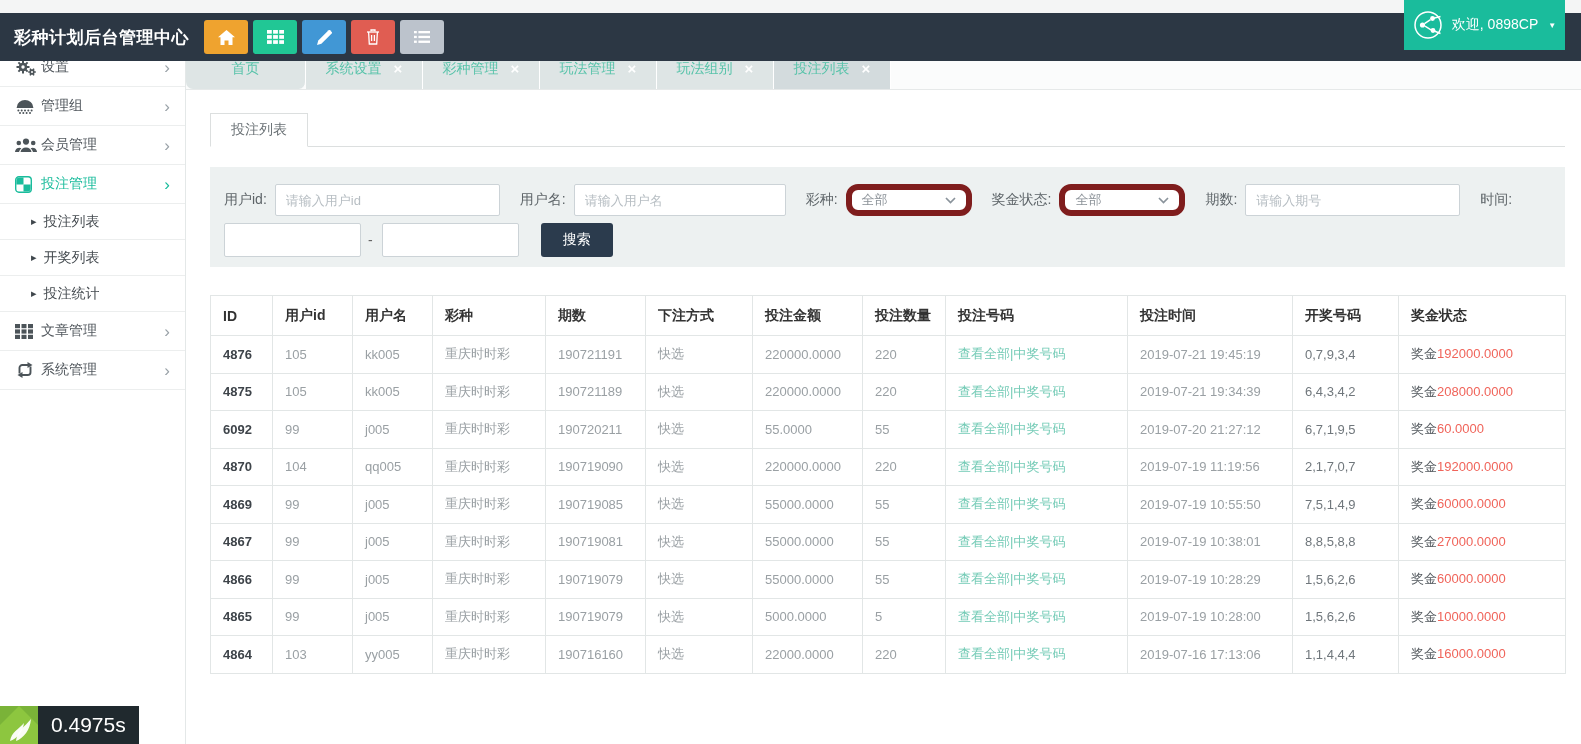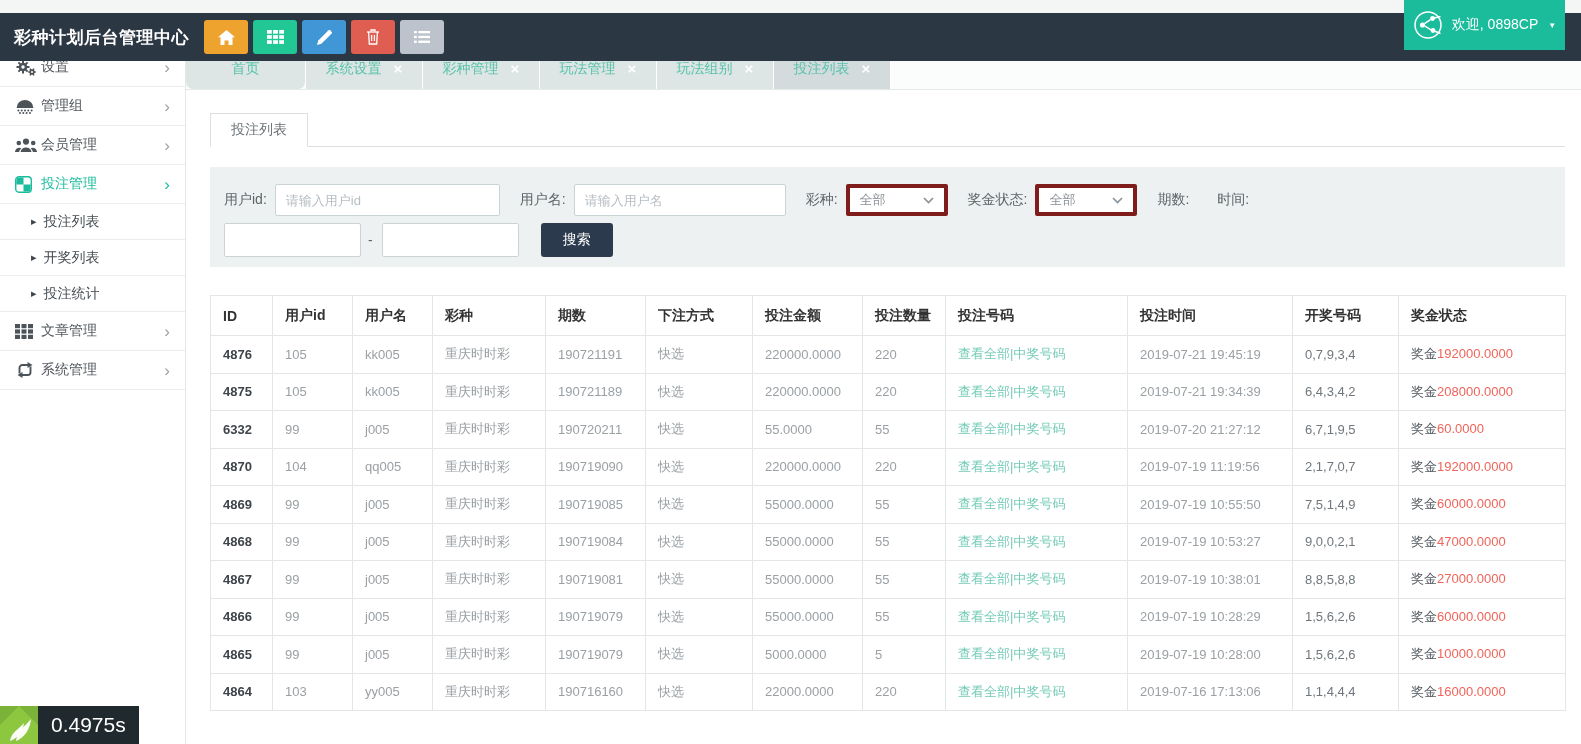--- a/index.html
+++ b/index.html
@@ -38,21 +38,21 @@
   .content { position:absolute; left:186px; top:90px; right:0; bottom:0; background:#fff; }
   .panel-tab { position:absolute; left:24px; top:23px; height:34px; padding:0 20px; border:1px solid #dcdfdf; border-bottom:1px solid #fff; background:#fff; display:flex; align-items:center; color:#6a7175; font-size:14px; z-index:2; cursor:pointer; }
   .panel-hr { position:absolute; left:24px; right:16px; top:56px; border-bottom:1px solid #dcdfdf; }
   .filter-box { position:absolute; left:24px; right:16px; top:77px; height:100px; background:#edf1f1; padding:17px 0 0 14px; }
   .f-row { display:flex; align-items:center; }
   .f-row + .f-row { margin-top:7px; }
   .f-label { color:#5e6569; font-size:14px; margin-right:8px; white-space:nowrap; }
   .f-group { display:flex; align-items:center; margin-right:20px; }
   .f-input { height:32px; border:1px solid #ccd3d7; border-radius:2px; background:#fff; padding:0 10px; font-size:13px; color:#333; font-family:inherit; outline:none; }
   .f-input::placeholder { color:#b7bec3; }
-  .f-select { height:32px; border:4px solid #7f1d1d; border-radius:2px; background:#fff; padding:0 10px; display:flex; align-items:center; justify-content:space-between; width:102px; cursor:pointer; }
+  .f-select { height:32px; border:6px solid #7f1d1d; border-radius:12px; background:#fff; padding:0 10px; display:flex; align-items:center; justify-content:space-between; width:126px; cursor:pointer; }
   .f-select .val { color:#8b9298; font-size:13px; }
   .w-userid { width:225px; } .w-username { width:212px; } .w-period { width:215px; }
   .date-input { width:137px; height:34px; }
   .dash { color:#666; margin:0 9px 0 7px; font-size:14px; }
   .search-btn { margin-left:22px; height:34px; padding:0 22px; background:#2b3b4d; color:#fff; font-size:14px; border:none; border-radius:3px; cursor:pointer; font-family:Liberation Sans, sans-serif; }
   
   .table-wrap { position:absolute; left:24px; right:16px; top:205px; }
   table { border-collapse:collapse; width:100%; table-layout:fixed; }
   th, td { border:1px solid #e2e6e6; padding:0 12px; text-align:left; white-space:nowrap; overflow:hidden; }
   th { height:40px; font-size:14px; color:#333; font-weight:bold; background:#fff; }
@@ -312,20 +312,21 @@
           <span class="val">全部</span>
           <span style="display:flex;">
               <svg width="11" height="7" viewBox="0 0 11 7" fill="none" stroke="#8a939b" stroke-width="1.7">
                 <path d="M1 1l4.5 4.5L10 1"></path>
               </svg>
             </span>
         </div>
       </div>
       <div class="f-group">
         <span class="f-label">期数:</span>
+        <input class="f-input w-period" placeholder="请输入期号" style="">
       </div>
       <div class="f-group">
         <span class="f-label">时间:</span>
       </div>
     </div>
     <div class="f-row">
       <input class="f-input date-input" style="">
       <span class="dash">-</span>
       <input class="f-input date-input" style="">
       <button class="search-btn">搜索</button>
@@ -387,21 +388,21 @@
             <td>190721189</td>
             <td>快选</td>
             <td>220000.0000</td>
             <td>220</td>
             <td class="c-link">查看全部|中奖号码</td>
             <td>2019-07-21 19:34:39</td>
             <td class="c-draw">6,4,3,4,2</td>
             <td class="c-prize"><span class="pfx">奖金</span><span class="amt">208000.0000</span></td>
           </tr>
           <tr>
-            <td class="c-id">6332</td>
+            <td class="c-id">6092</td>
             <td>99</td>
             <td>j005</td>
             <td>重庆时时彩</td>
             <td>190720211</td>
             <td>快选</td>
             <td>55.0000</td>
             <td>55</td>
             <td class="c-link">查看全部|中奖号码</td>
             <td>2019-07-20 21:27:12</td>
             <td class="c-draw">6,7,1,9,5</td>
@@ -427,34 +428,20 @@
             <td>j005</td>
             <td>重庆时时彩</td>
             <td>190719085</td>
             <td>快选</td>
             <td>55000.0000</td>
             <td>55</td>
             <td class="c-link">查看全部|中奖号码</td>
             <td>2019-07-19 10:55:50</td>
             <td class="c-draw">7,5,1,4,9</td>
             <td class="c-prize"><span class="pfx">奖金</span><span class="amt">60000.0000</span></td>
-          </tr>
-          <tr>
-            <td class="c-id">4868</td>
-            <td>99</td>
-            <td>j005</td>
-            <td>重庆时时彩</td>
-            <td>190719084</td>
-            <td>快选</td>
-            <td>55000.0000</td>
-            <td>55</td>
-            <td class="c-link">查看全部|中奖号码</td>
-            <td>2019-07-19 10:53:27</td>
-            <td class="c-draw">9,0,0,2,1</td>
-            <td class="c-prize"><span class="pfx">奖金</span><span class="amt">47000.0000</span></td>
           </tr>
           <tr>
             <td class="c-id">4867</td>
             <td>99</td>
             <td>j005</td>
             <td>重庆时时彩</td>
             <td>190719081</td>
             <td>快选</td>
             <td>55000.0000</td>
             <td>55</td>

